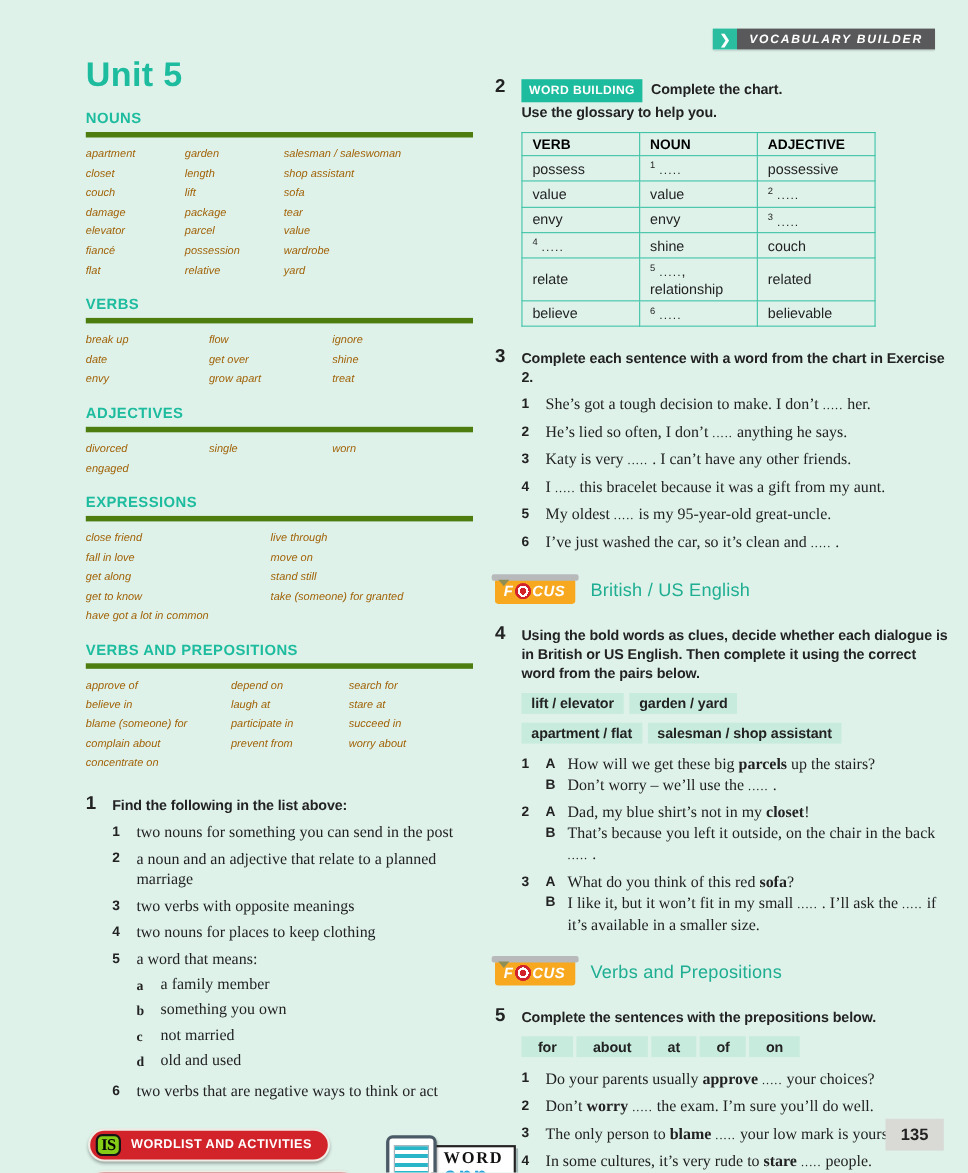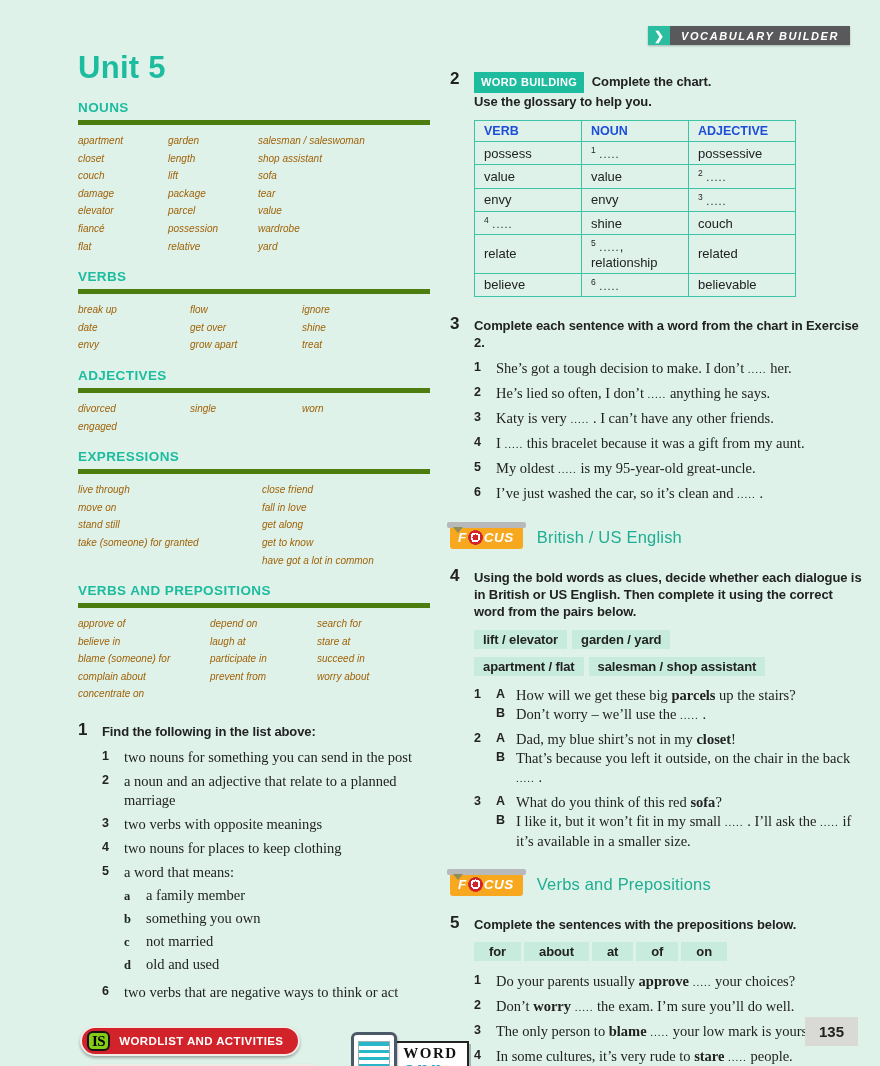--- a/index.html
+++ b/index.html
@@ -28,21 +28,21 @@
   .items{margin:8px 0 0 24px;}
   .item{display:flex;margin-bottom:5px;}
   .item-num{font-weight:bold;font-size:12.5px;width:22px;flex:none;padding-top:1px;}
   .item-text{font-family:"Liberation Serif",serif;font-size:14.5px;line-height:19px;}
   .subitems{margin-top:4px;}
   .subitems .item{margin-bottom:3px;}
   .blank{font-size:11px;letter-spacing:1px;}
 
   table.wb-table{border-collapse:collapse;margin:10px 0 2px 24px;}
   .wb-table th,.wb-table td{border:1px solid #3fc3a7;text-align:left;padding:3px 9px;}
-  .wb-table th{color:#1d4ed8;font-size:12.5px;width:88px;}
+  .wb-table th{color:#000000;font-size:12.5px;width:88px;}
   .wb-table td{font-size:13px;color:#222;}
   .wb-table sup{font-size:8.5px;}
 
   .focus{display:flex;align-items:center;gap:14px;margin:22px 0 10px;}
   .focus-logo{position:relative;background:#f7a81f;border-radius:3px;height:23px;display:flex;align-items:center;padding:0 9px 0 8px;color:#fff;font-weight:bold;font-style:italic;font-size:13.5px;letter-spacing:.5px;}
   .focus-logo::before{content:"";position:absolute;top:-4px;left:-3px;right:-3px;height:6px;background:#b7b9ba;border-radius:2px;}
   .focus-logo::after{content:"";position:absolute;top:1px;left:3px;border-left:5px solid transparent;border-right:5px solid transparent;border-top:6px solid #8f8f55;}
   .bullseye{display:inline-block;width:15px;height:15px;border-radius:50%;margin:0 1px;background:radial-gradient(circle,#d2232a 0 3px,#fff 3px 5px,#d2232a 5px 7.5px,#f7a81f 7.5px);}
   .focus-head{color:#1fae92;font-size:16.5px;font-weight:normal;margin:0;letter-spacing:.2px;}
 
@@ -151,32 +151,32 @@
               <div class="wl-word">single</div>
             </div>
             <div class="wl-col" style="flex:1">
               <div class="wl-word">worn</div>
             </div>
           </div>
         </section>
         <section>
           <h3 class="subhead">EXPRESSIONS</h3>
           <div class="wl-cols">
-            <div class="wl-col" style="flex:1">
-              <div class="wl-word">live through</div>
-              <div class="wl-word">move on</div>
-              <div class="wl-word">stand still</div>
-              <div class="wl-word">take (someone) for granted</div>
-            </div>
             <div class="wl-col" style="width:168px;flex:none">
               <div class="wl-word">close friend</div>
               <div class="wl-word">fall in love</div>
               <div class="wl-word">get along</div>
               <div class="wl-word">get to know</div>
               <div class="wl-word">have got a lot in common</div>
+            </div>
+            <div class="wl-col" style="flex:1">
+              <div class="wl-word">live through</div>
+              <div class="wl-word">move on</div>
+              <div class="wl-word">stand still</div>
+              <div class="wl-word">take (someone) for granted</div>
             </div>
           </div>
         </section>
         <section>
           <h3 class="subhead">VERBS AND PREPOSITIONS</h3>
           <div class="wl-cols">
             <div class="wl-col" style="width:132px;flex:none">
               <div class="wl-word">approve of</div>
               <div class="wl-word">believe in</div>
               <div class="wl-word">blame (someone) for</div>

